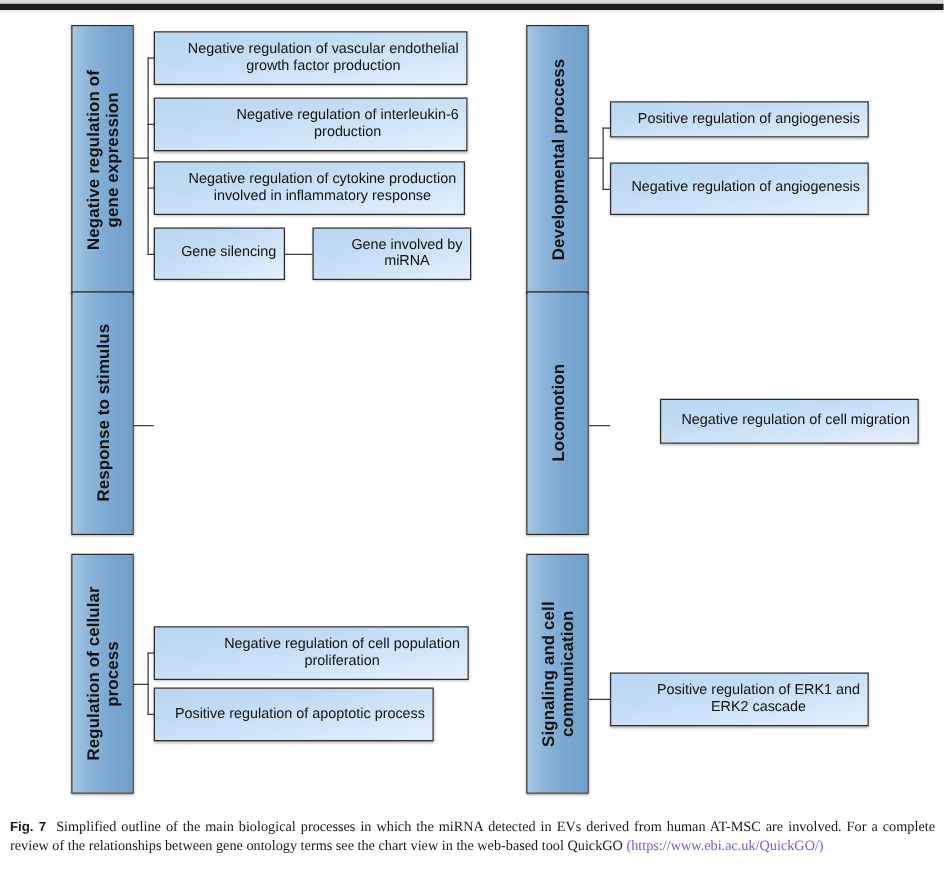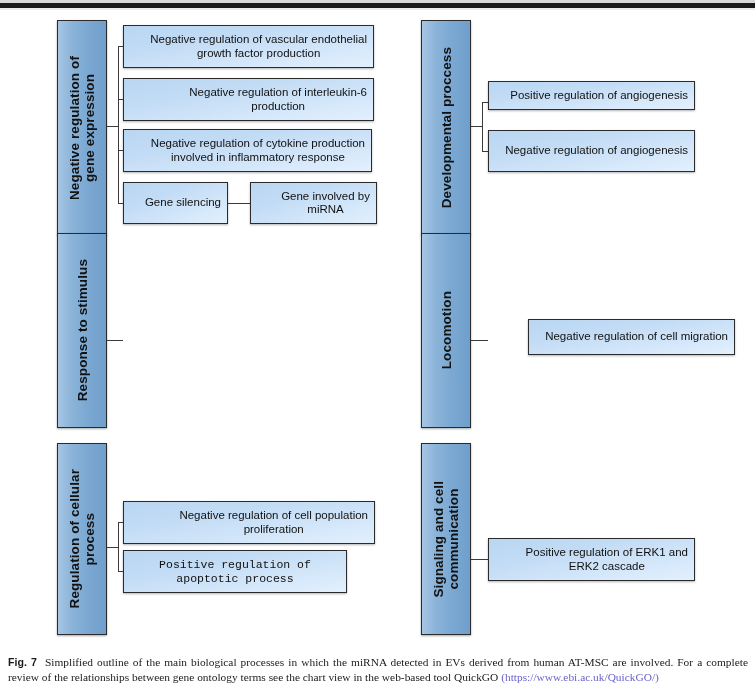--- a/index.html
+++ b/index.html
@@ -155,21 +155,21 @@
   </div>
   <div class="conn h" style="left:107px; top:537px; width:12px;"></div>
   <div class="conn v" style="left:118px; top:512px; height:50px;"></div>
   <div class="conn h" style="left:118px; top:512px; width:6px;"></div>
   <div class="conn h" style="left:118px; top:561px; width:6px;"></div>
 
   <div class="term-box" style="left:123px; top:491px; width:252px; height:43px;">
     <span class="term-label">Negative regulation of cell population
 proliferation</span>
   </div>
-  <div class="term-box" style="left:123px; top:540px; width:224px; height:43px;font-family:Liberation Mono, monospace;">
+  <div class="term-box" style="left:123px; top:540px; width:224px; height:43px;">
     <span class="term-label">Positive regulation of apoptotic process</span>
   </div>
 
   <div class="cat-bar" style="left:421px; top:10px; width:50px; height:215px;">
     <span class="cat-label">Developmental proccess</span>
   </div>
   <div class="conn h" style="left:471px; top:116px; width:12px;"></div>
   <div class="conn v" style="left:482px; top:92px; height:50px;"></div>
   <div class="conn h" style="left:482px; top:92px;  width:6px;"></div>
   <div class="conn h" style="left:482px; top:141px; width:6px;"></div>

